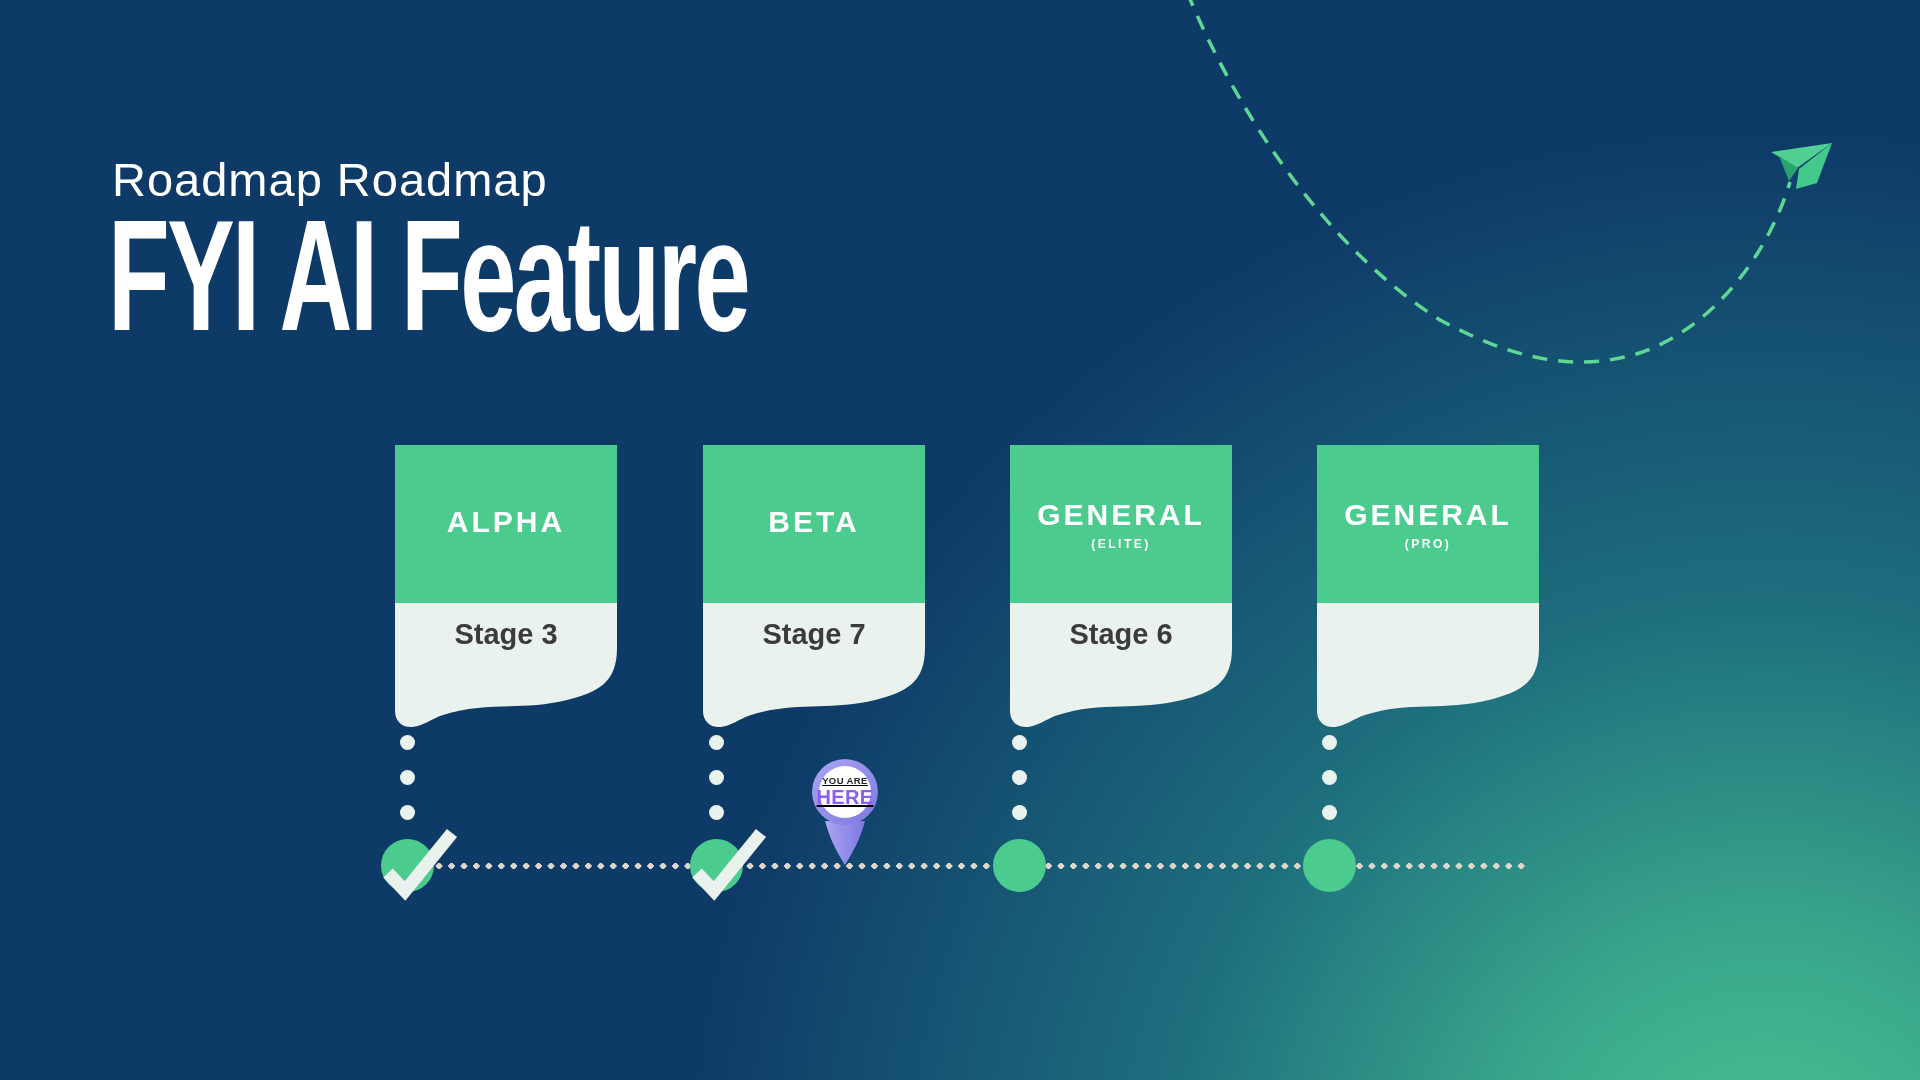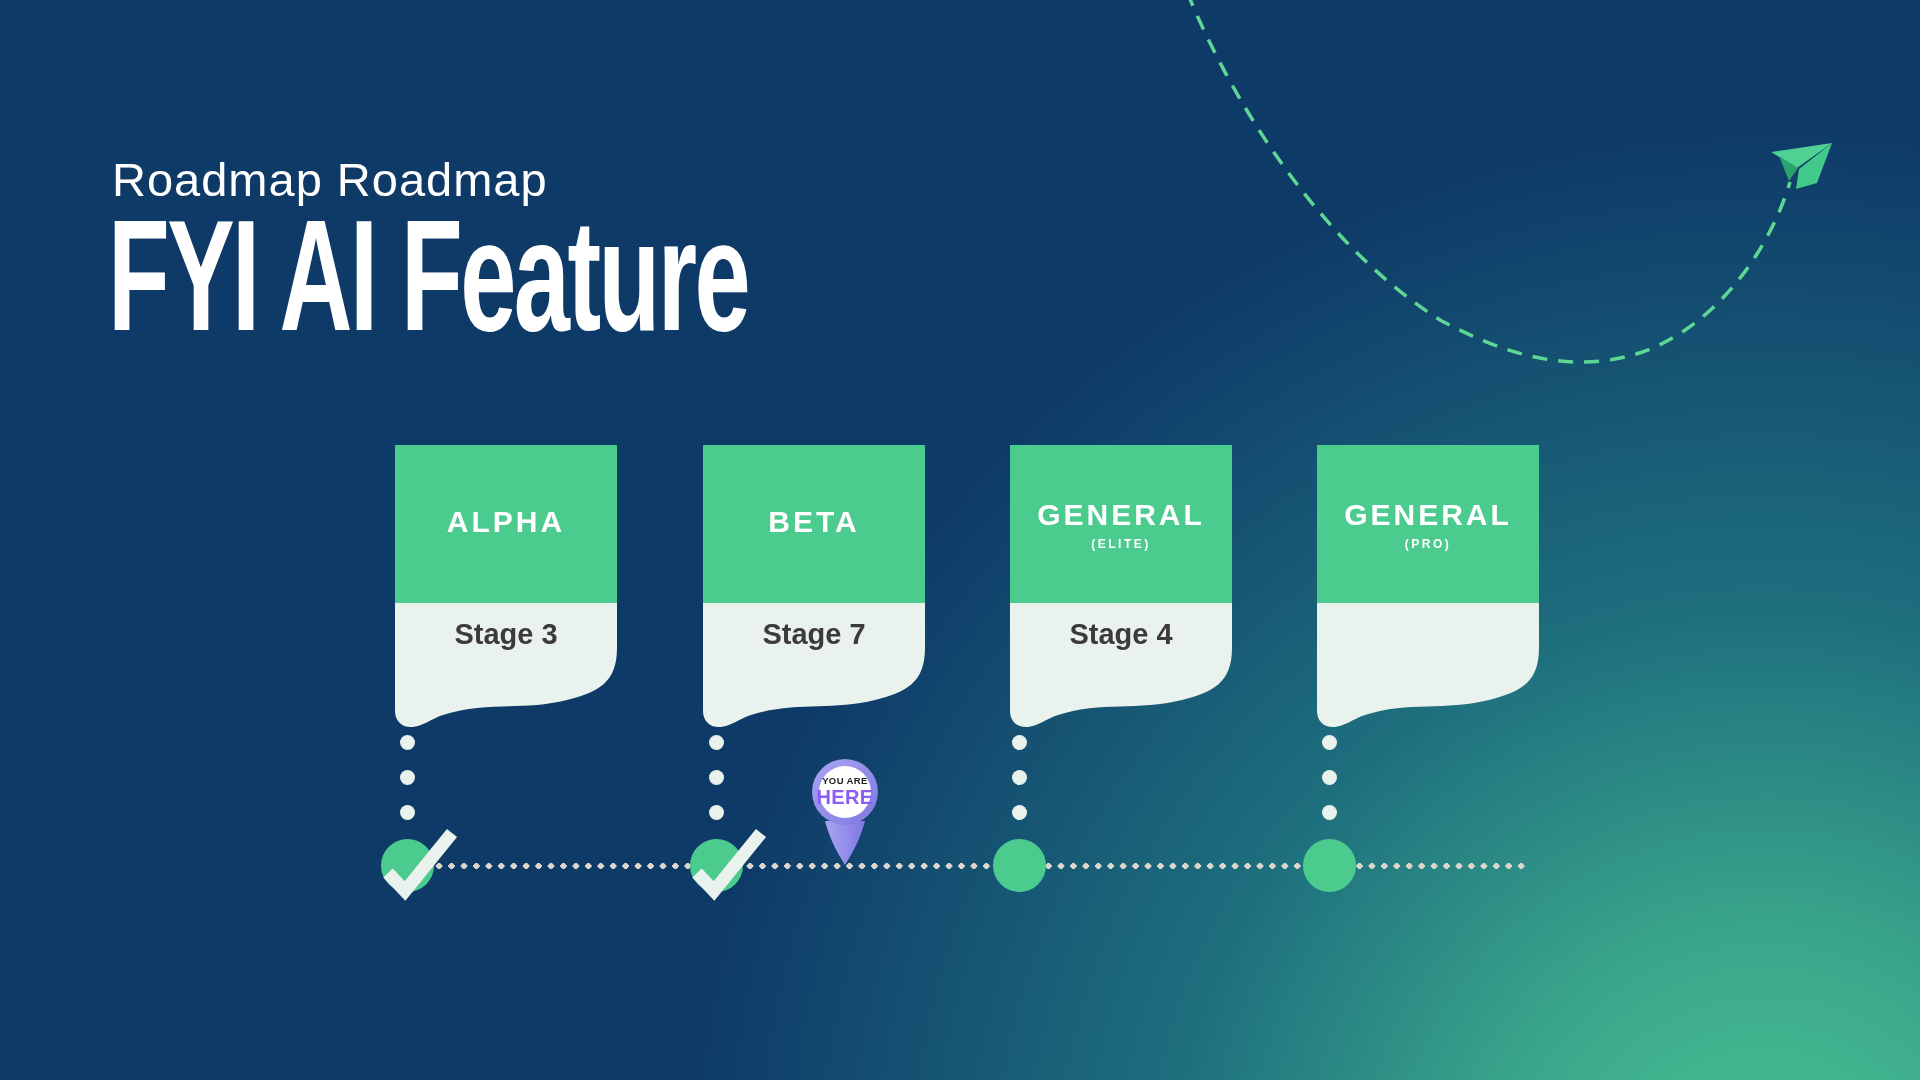--- a/index.html
+++ b/index.html
@@ -52,21 +52,21 @@
   .node svg{position:absolute;left:-6px;top:-26px;overflow:visible;}
   
   .pin{position:absolute;left:812px;top:759px;width:66px;height:98px;z-index:4;}
   .pin-tail{position:absolute;left:9px;top:62px;}
   .pin-ring{
     position:absolute;left:0;top:0;width:66px;height:66px;border-radius:50%;
     background:linear-gradient(135deg,#ABA5F4 0%,#7D77E2 100%);
   }
   .pin-inner{
     position:absolute;left:7px;top:7px;width:52px;height:52px;border-radius:50%;
-    background:#FFFFFF;display:flex;flex-direction:column;align-items:center;justify-content:center;
+    background:#FFFFFF;display:flex;flex-direction:column;align-items:center;justify-content:center;text-decoration:underline;
   }
   .pin-line1{color:#1D1D1D;font-size:9.5px;font-weight:600;letter-spacing:.4px;line-height:1.1;}
   .pin-line2{color:#8b5cf6;font-size:20px;font-weight:700;letter-spacing:.3px;line-height:1.1;}
 </style>
 </head>
 <body>
 
 <div class="canvas">
 
   <svg class="deco" viewBox="0 0 1920 1080">
@@ -112,21 +112,21 @@
   <div class="card" style="left:1010px">
     <svg class="card-shape" viewBox="0 0 222 290">
       <path d="M0,158 H222 V203 C222,238 203,247 172,255 C128,266 92,256 48,270 C36,274 28,281 18,282 C7,283 0,276 0,266 Z" fill="#E9F2ED"></path>
       <rect x="0" y="0" width="222" height="158" fill="#4BCB8E"></rect>
     </svg>
     <div class="card-head">
       <span class="card-name">GENERAL</span>
       <span class="card-sub">(ELITE)</span>
     </div>
     <div class="card-stage">
-      <span>Stage 4</span>
+      <span>Stage 6</span>
     </div>
   </div>
 
   <div class="card" style="left:1317px">
     <svg class="card-shape" viewBox="0 0 222 290">
       <path d="M0,158 H222 V203 C222,238 203,247 172,255 C128,266 92,256 48,270 C36,274 28,281 18,282 C7,283 0,276 0,266 Z" fill="#E9F2ED"></path>
       <rect x="0" y="0" width="222" height="158" fill="#4BCB8E"></rect>
     </svg>
     <div class="card-head">
       <span class="card-name">GENERAL</span>

